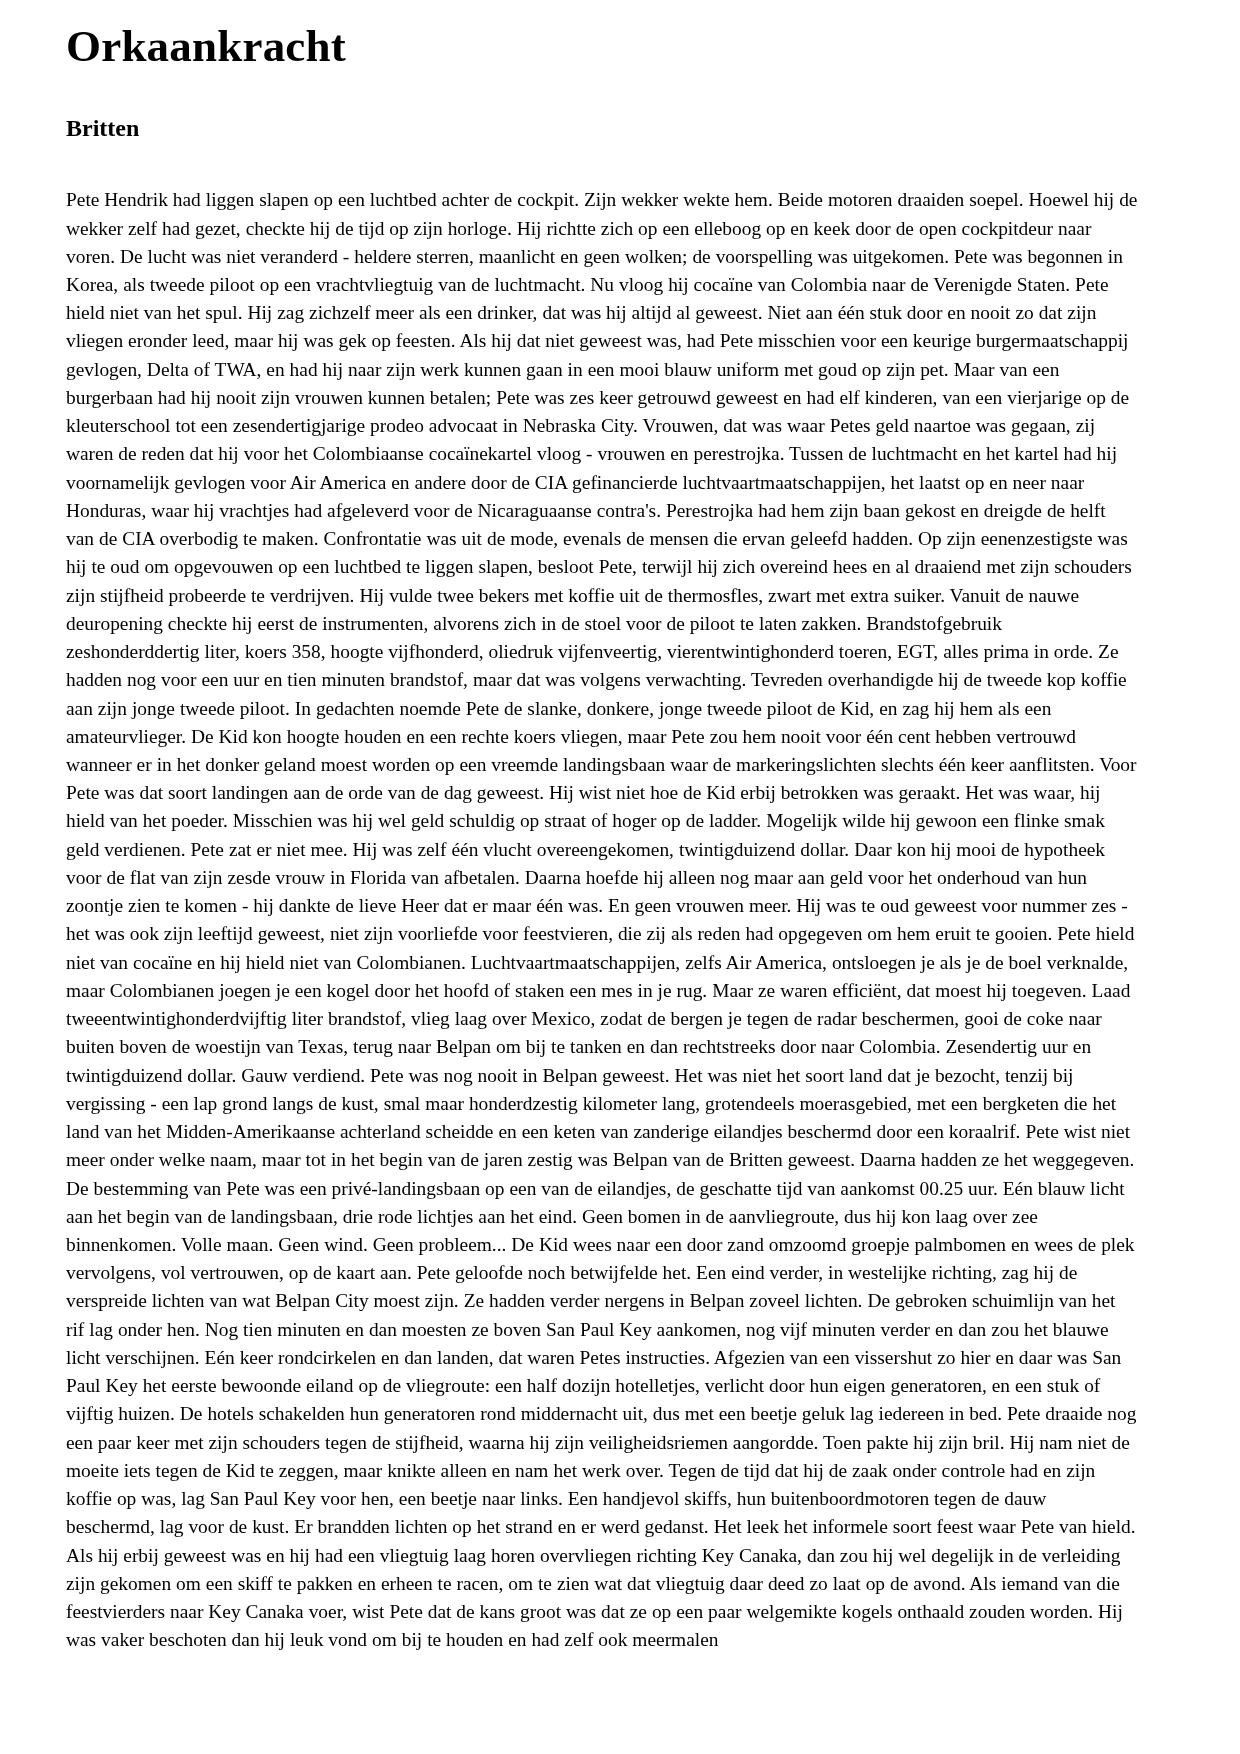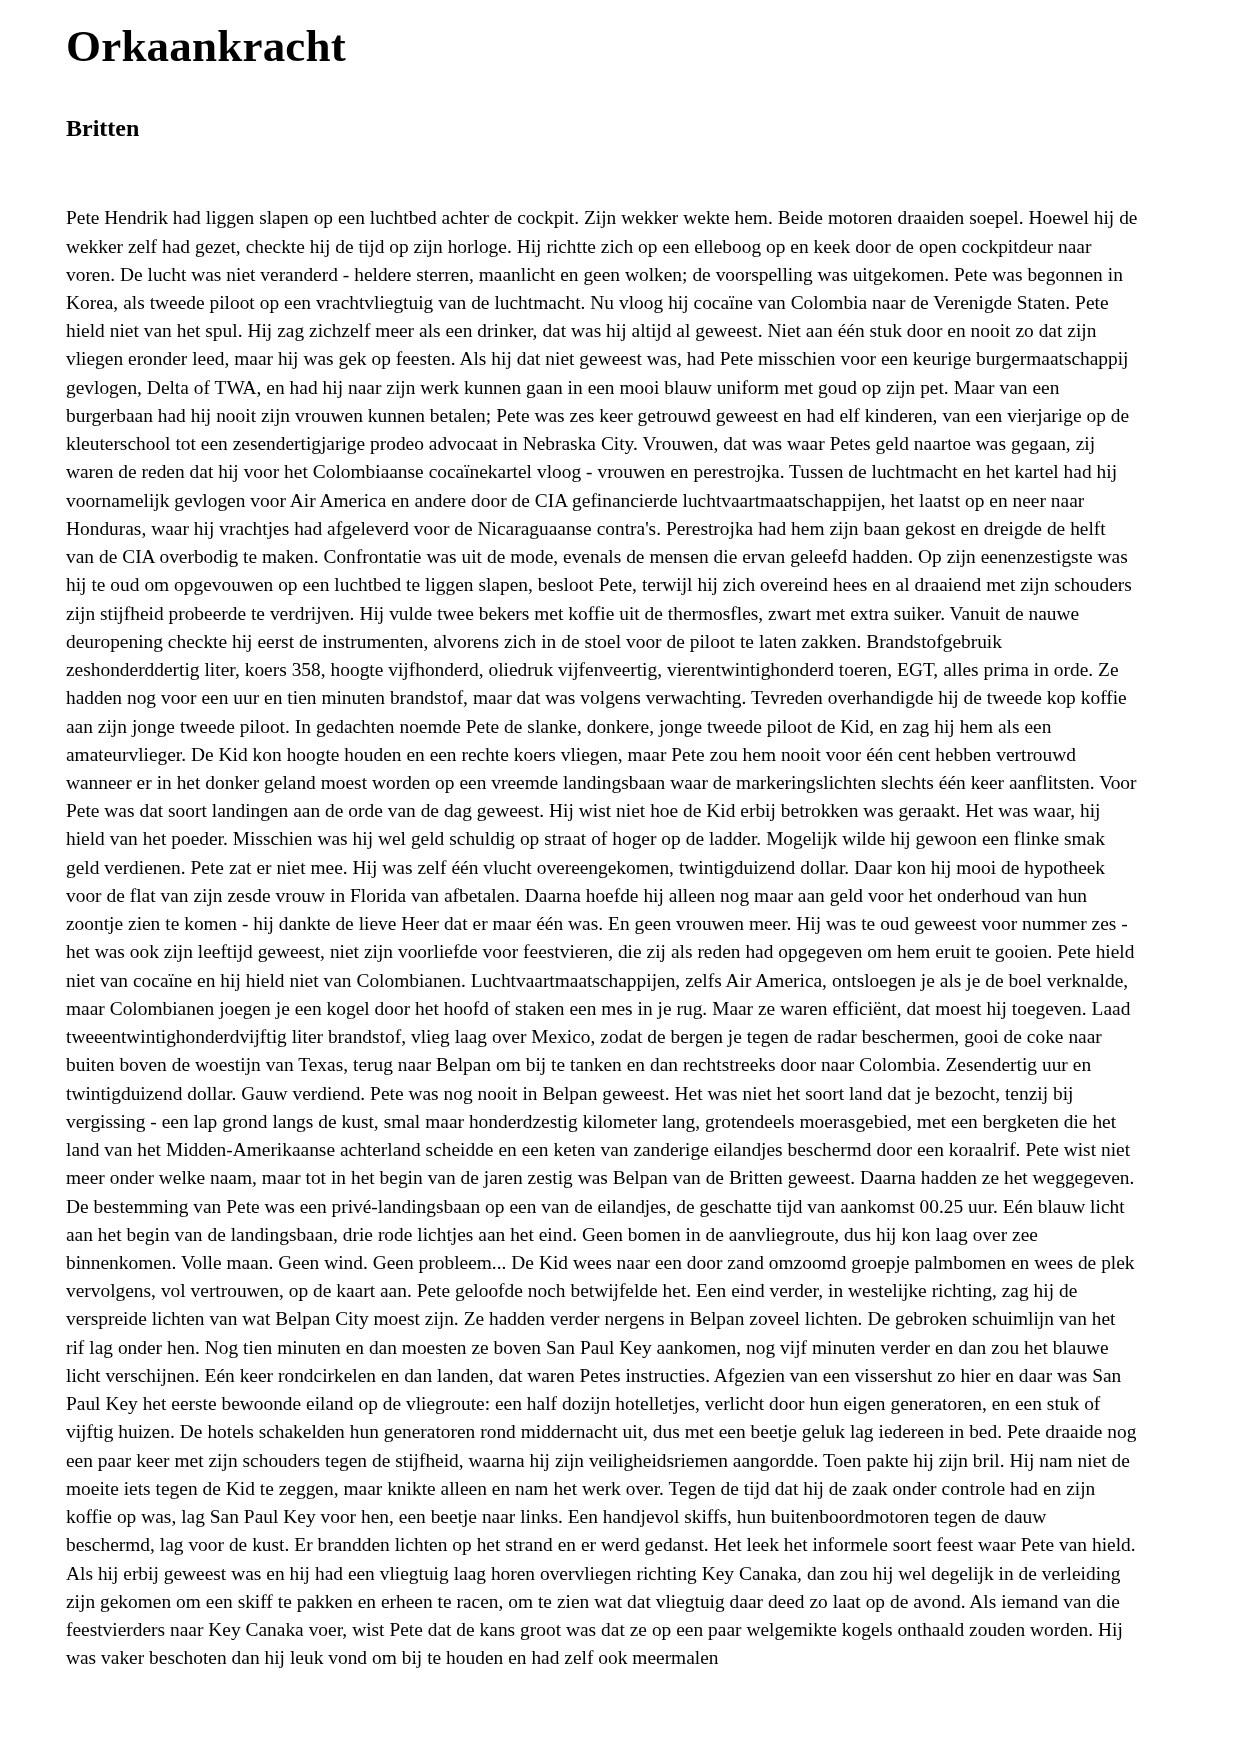--- a/index.html
+++ b/index.html
@@ -33,21 +33,21 @@
     font-weight: bold;
     font-size: 24px;
     line-height: 1.2;
     margin: 42px 0 0 0;
   }
   .body-text {
     font-family: "Liberation Serif", serif;
     font-size: 19.4px;
     line-height: 1.455;
     text-align: left;
-    margin: 62px 0 0 0;
+    margin: 44px 0 0 0;
     word-spacing: 0.1px;
   }
 </style>
 </head>
 <body>
 
 <div class="page">
   <h1 class="doc-title">Orkaankracht</h1>
   <h2 class="section-heading">Britten</h2>
   <p class="body-text">Pete Hendrik had liggen slapen op een luchtbed achter de cockpit. Zijn wekker wekte hem. Beide motoren draaiden soepel. Hoewel hij de wekker zelf had gezet, checkte hij de tijd op zijn horloge. Hij richtte zich op een elleboog op en keek door de open cockpitdeur naar voren. De lucht was niet veranderd - heldere sterren, maanlicht en geen wolken; de voorspelling was uitgekomen. Pete was begonnen in Korea, als tweede piloot op een vrachtvliegtuig van de luchtmacht. Nu vloog hij cocaïne van Colombia naar de Verenigde Staten. Pete hield niet van het spul. Hij zag zichzelf meer als een drinker, dat was hij altijd al geweest. Niet aan één stuk door en nooit zo dat zijn vliegen eronder leed, maar hij was gek op feesten. Als hij dat niet geweest was, had Pete misschien voor een keurige burgermaatschappij gevlogen, Delta of TWA, en had hij naar zijn werk kunnen gaan in een mooi blauw uniform met goud op zijn pet. Maar van een burgerbaan had hij nooit zijn vrouwen kunnen betalen; Pete was zes keer getrouwd geweest en had elf kinderen, van een vierjarige op de kleuterschool tot een zesendertigjarige prodeo advocaat in Nebraska City. Vrouwen, dat was waar Petes geld naartoe was gegaan, zij waren de reden dat hij voor het Colombiaanse cocaïnekartel vloog - vrouwen en perestrojka. Tussen de luchtmacht en het kartel had hij voornamelijk gevlogen voor Air America en andere door de CIA gefinancierde luchtvaartmaatschappijen, het laatst op en neer naar Honduras, waar hij vrachtjes had afgeleverd voor de Nicaraguaanse contra's. Perestrojka had hem zijn baan gekost en dreigde de helft van de CIA overbodig te maken. Confrontatie was uit de mode, evenals de mensen die ervan geleefd hadden. Op zijn eenenzestigste was hij te oud om opgevouwen op een luchtbed te liggen slapen, besloot Pete, terwijl hij zich overeind hees en al draaiend met zijn schouders zijn stijfheid probeerde te verdrijven. Hij vulde twee bekers met koffie uit de thermosfles, zwart met extra suiker. Vanuit de nauwe deuropening checkte hij eerst de instrumenten, alvorens zich in de stoel voor de piloot te laten zakken. Brandstofgebruik zeshonderddertig liter, koers 358, hoogte vijfhonderd, oliedruk vijfenveertig, vierentwintighonderd toeren, EGT, alles prima in orde. Ze hadden nog voor een uur en tien minuten brandstof, maar dat was volgens verwachting. Tevreden overhandigde hij de tweede kop koffie aan zijn jonge tweede piloot. In gedachten noemde Pete de slanke, donkere, jonge tweede piloot de Kid, en zag hij hem als een amateurvlieger. De Kid kon hoogte houden en een rechte koers vliegen, maar Pete zou hem nooit voor één cent hebben vertrouwd wanneer er in het donker geland moest worden op een vreemde landingsbaan waar de markeringslichten slechts één keer aanflitsten. Voor Pete was dat soort landingen aan de orde van de dag geweest. Hij wist niet hoe de Kid erbij betrokken was geraakt. Het was waar, hij hield van het poeder. Misschien was hij wel geld schuldig op straat of hoger op de ladder. Mogelijk wilde hij gewoon een flinke smak geld verdienen. Pete zat er niet mee. Hij was zelf één vlucht overeengekomen, twintigduizend dollar. Daar kon hij mooi de hypotheek voor de flat van zijn zesde vrouw in Florida van afbetalen. Daarna hoefde hij alleen nog maar aan geld voor het onderhoud van hun zoontje zien te komen - hij dankte de lieve Heer dat er maar één was. En geen vrouwen meer. Hij was te oud geweest voor nummer zes - het was ook zijn leeftijd geweest, niet zijn voorliefde voor feestvieren, die zij als reden had opgegeven om hem eruit te gooien. Pete hield niet van cocaïne en hij hield niet van Colombianen. Luchtvaartmaatschappijen, zelfs Air America, ontsloegen je als je de boel verknalde, maar Colombianen joegen je een kogel door het hoofd of staken een mes in je rug. Maar ze waren efficiënt, dat moest hij toegeven. Laad tweeentwintighonderdvijftig liter brandstof, vlieg laag over Mexico, zodat de bergen je tegen de radar beschermen, gooi de coke naar buiten boven de woestijn van Texas, terug naar Belpan om bij te tanken en dan rechtstreeks door naar Colombia. Zesendertig uur en twintigduizend dollar. Gauw verdiend. Pete was nog nooit in Belpan geweest. Het was niet het soort land dat je bezocht, tenzij bij vergissing - een lap grond langs de kust, smal maar honderdzestig kilometer lang, grotendeels moerasgebied, met een bergketen die het land van het Midden-Amerikaanse achterland scheidde en een keten van zanderige eilandjes beschermd door een koraalrif. Pete wist niet meer onder welke naam, maar tot in het begin van de jaren zestig was Belpan van de Britten geweest. Daarna hadden ze het weggegeven. De bestemming van Pete was een privé-landingsbaan op een van de eilandjes, de geschatte tijd van aankomst 00.25 uur. Eén blauw licht aan het begin van de landingsbaan, drie rode lichtjes aan het eind. Geen bomen in de aanvliegroute, dus hij kon laag over zee binnenkomen. Volle maan. Geen wind. Geen probleem... De Kid wees naar een door zand omzoomd groepje palmbomen en wees de plek vervolgens, vol vertrouwen, op de kaart aan. Pete geloofde noch betwijfelde het. Een eind verder, in westelijke richting, zag hij de verspreide lichten van wat Belpan City moest zijn. Ze hadden verder nergens in Belpan zoveel lichten. De gebroken schuimlijn van het rif lag onder hen. Nog tien minuten en dan moesten ze boven San Paul Key aankomen, nog vijf minuten verder en dan zou het blauwe licht verschijnen. Eén keer rondcirkelen en dan landen, dat waren Petes instructies. Afgezien van een vissershut zo hier en daar was San Paul Key het eerste bewoonde eiland op de vliegroute: een half dozijn hotelletjes, verlicht door hun eigen generatoren, en een stuk of vijftig huizen. De hotels schakelden hun generatoren rond middernacht uit, dus met een beetje geluk lag iedereen in bed. Pete draaide nog een paar keer met zijn schouders tegen de stijfheid, waarna hij zijn veiligheidsriemen aangordde. Toen pakte hij zijn bril. Hij nam niet de moeite iets tegen de Kid te zeggen, maar knikte alleen en nam het werk over. Tegen de tijd dat hij de zaak onder controle had en zijn koffie op was, lag San Paul Key voor hen, een beetje naar links. Een handjevol skiffs, hun buitenboordmotoren tegen de dauw beschermd, lag voor de kust. Er brandden lichten op het strand en er werd gedanst. Het leek het informele soort feest waar Pete van hield. Als hij erbij geweest was en hij had een vliegtuig laag horen overvliegen richting Key Canaka, dan zou hij wel degelijk in de verleiding zijn gekomen om een skiff te pakken en erheen te racen, om te zien wat dat vliegtuig daar deed zo laat op de avond. Als iemand van die feestvierders naar Key Canaka voer, wist Pete dat de kans groot was dat ze op een paar welgemikte kogels onthaald zouden worden. Hij was vaker beschoten dan hij leuk vond om bij te houden en had zelf ook meermalen</p>

